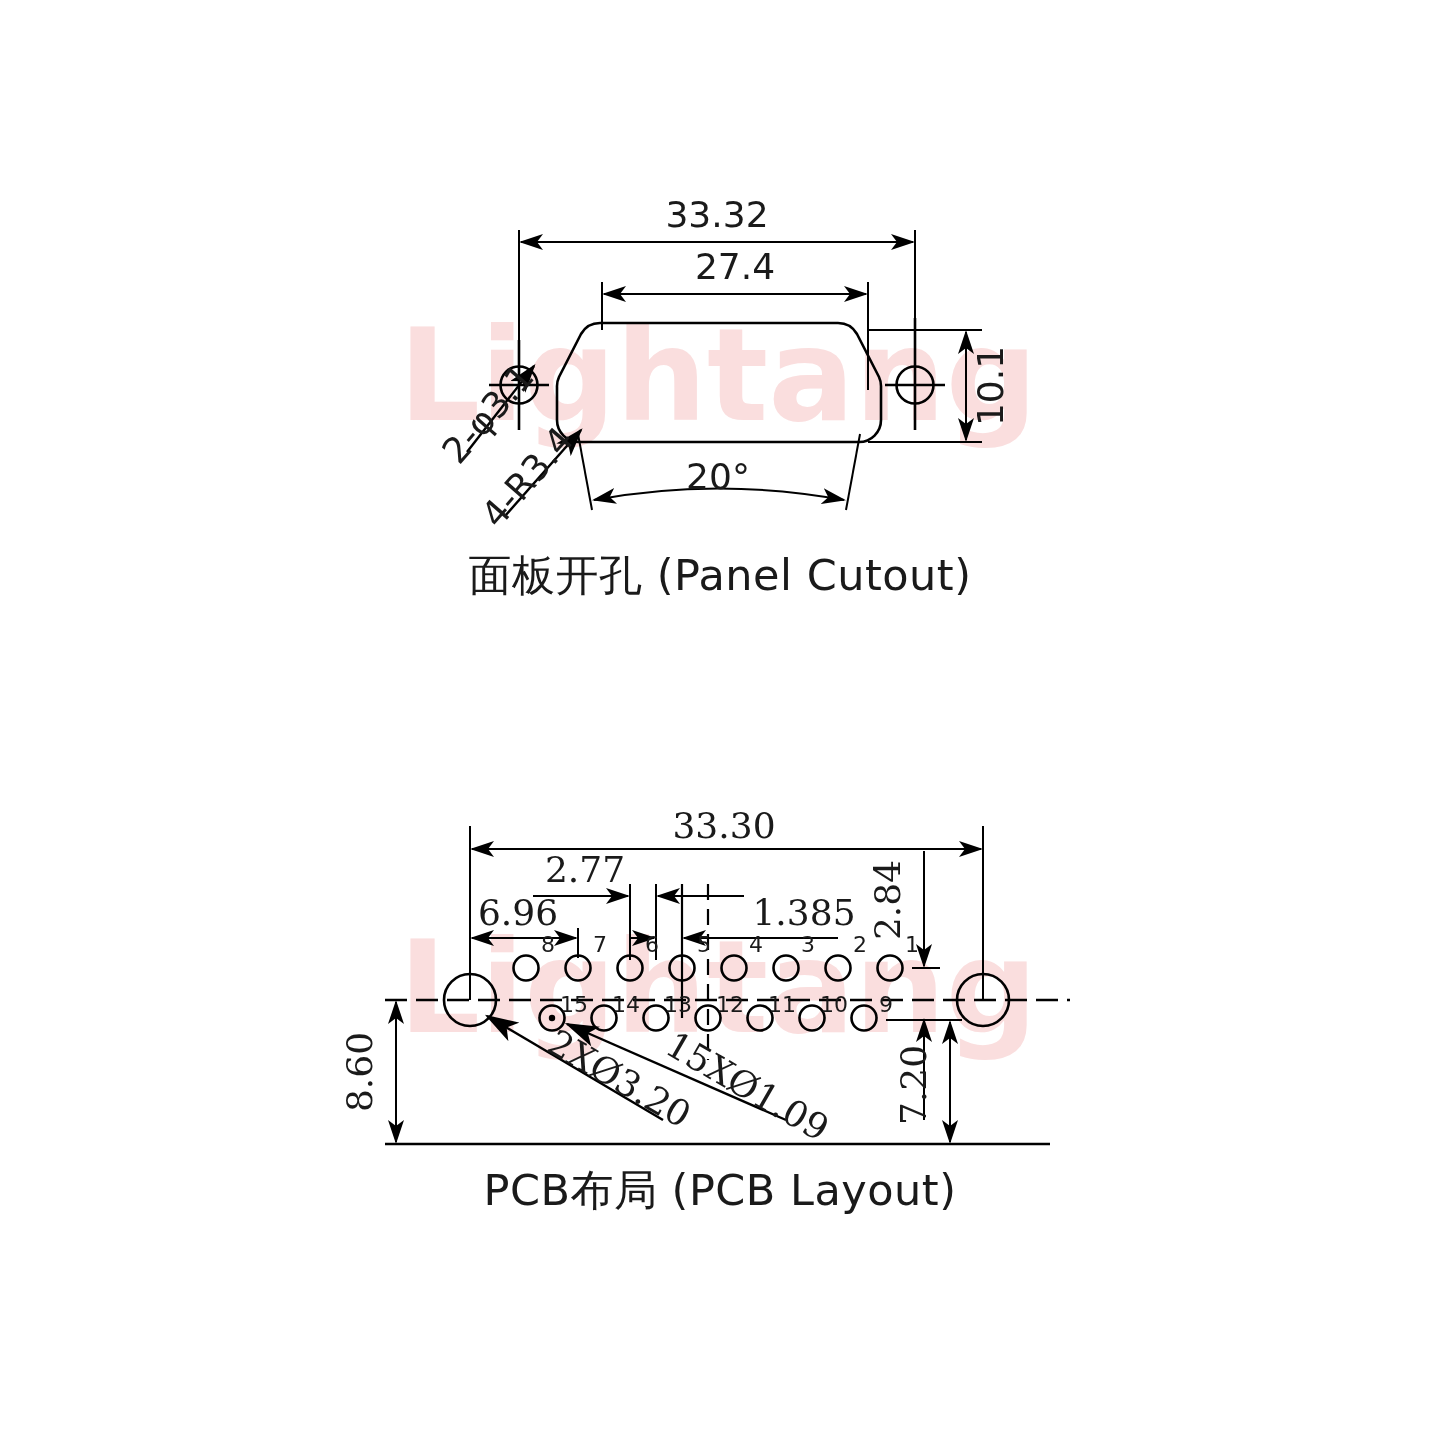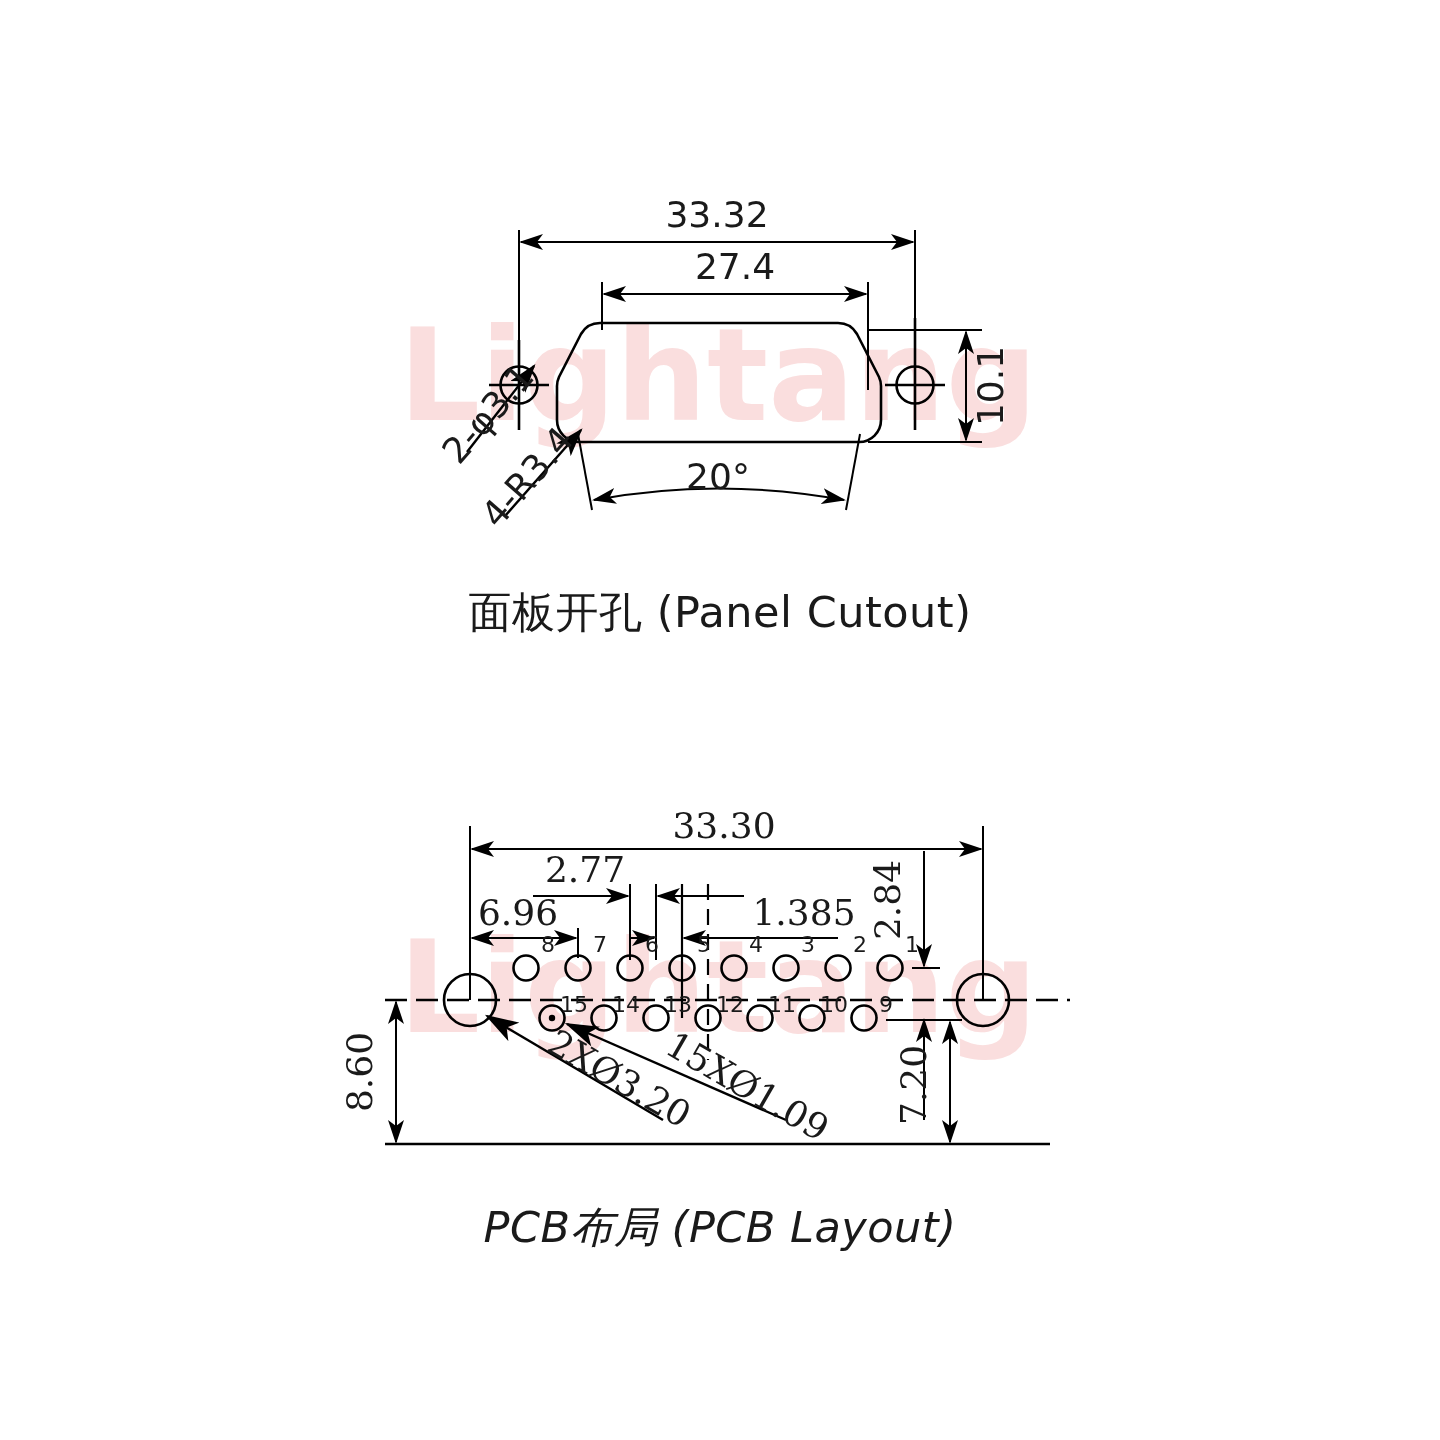--- a/index.html
+++ b/index.html
@@ -28,24 +28,23 @@
   }
   .cap {
     position: absolute;
     width: 1440px;
     text-align: center;
     font-family: "DejaVu Sans", sans-serif;
     font-size: 43px;
     color: #1a1a1a;
     letter-spacing: 0.5px;
     white-space: nowrap;
-    margin-top: 37px;
   }
   #cap-panel { top: 547px; }
-  #cap-pcb { top: 1162px; font-style: italic; }
+  #cap-pcb { top: 1162px; }
 </style>
 </head>
 <body>
 
 <div id="sheet">
 
   <svg class="drawing" viewBox="0 0 1440 1440">
     <defs>
       <marker id="ah" viewBox="0 0 12 8" refX="11" refY="4" markerWidth="12" markerHeight="8" orient="auto-start-reverse">
         <path d="M0,0 L12,4 L0,8 L3,4 Z" fill="#000"></path>

